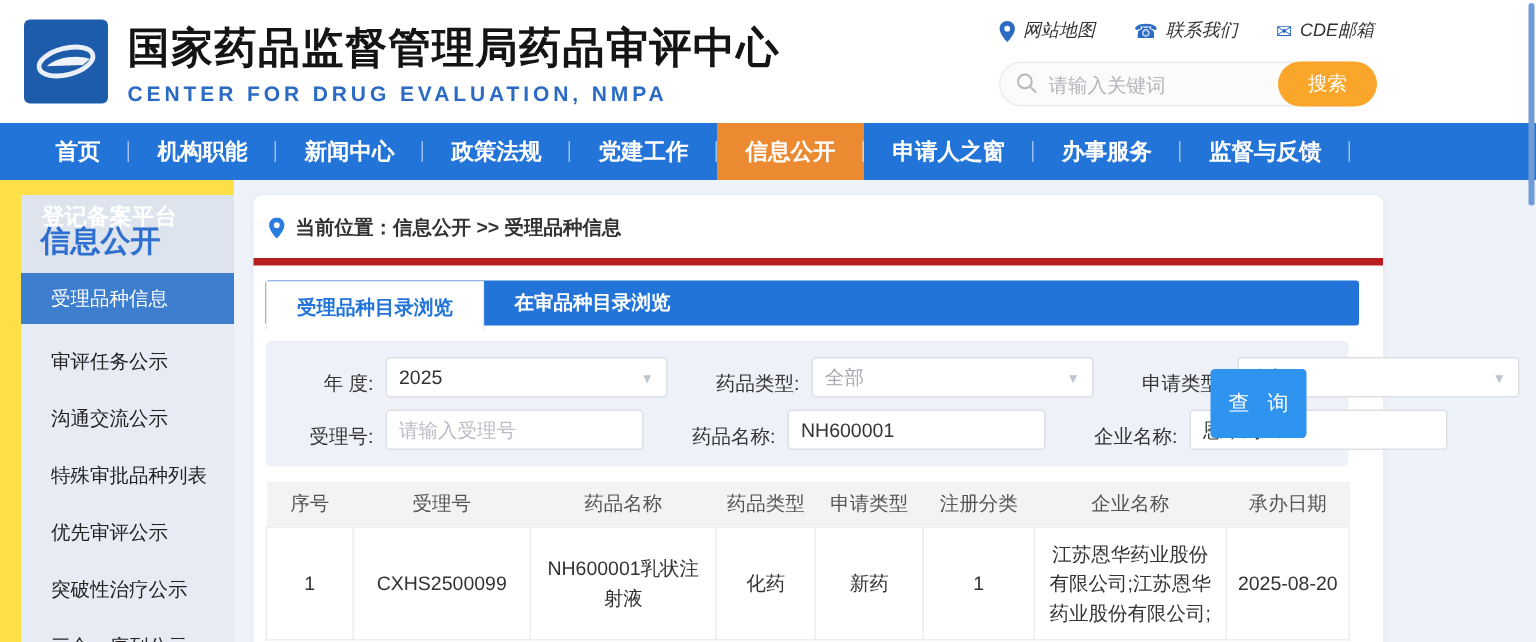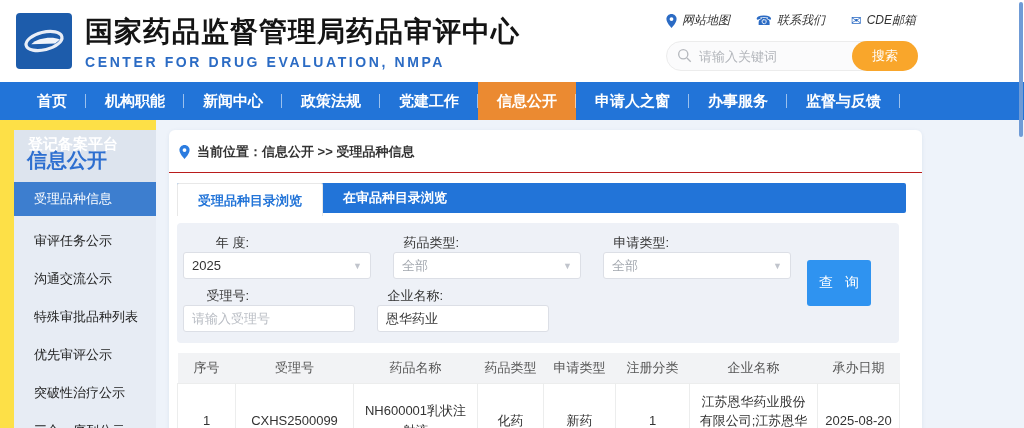--- a/index.html
+++ b/index.html
@@ -36,31 +36,31 @@
   .sidebar { width:142px; background:#e7ecf4; margin-top:10px; flex:0 0 auto; }
   .side-head { position:relative; height:52px; background:#dde4ee; }
   .side-platform { position:absolute; top:5px; left:14px; font-size:15px; font-weight:bold; color:#ffffff; white-space:nowrap; }
   .side-title { position:absolute; top:17px; left:13px; font-size:20px; font-weight:bold; color:#2e6fd0; white-space:nowrap; }
   .side-item { padding:10px 0 10px 20px; font-size:13px; color:#222; cursor:pointer; white-space:nowrap; }
   .side-item.active { background:#3d7ecf; color:#fff; padding-top:8px; padding-bottom:8px; margin-bottom:6px; }
 
   .main-wrap { flex:1; background:#eef3fa; padding:10px 0 0 13px; }
   .card { width:753px; background:#fff; border-radius:6px; box-shadow:0 1px 4px rgba(30,60,110,.08); padding-bottom:10px; }
 
-  .breadcrumb { display:flex; align-items:center; gap:7px; padding:13px 10px 11px 10px; border-bottom:1px solid #b91c1c;
+  .breadcrumb { display:flex; align-items:center; gap:7px; padding:13px 10px 11px 10px; border-bottom:5px solid #b91c1c;
     font-size:13px; font-weight:bold; color:#333; }
 
   .tabbar { display:flex; height:30px; background:#2274d8; margin:10px 16px 0 8px; border-radius:2px; }
   .tab { height:30px; line-height:30px; padding:0 20px; color:#fff; font-size:13px; font-weight:bold; cursor:pointer; white-space:nowrap; }
   .tab.active { background:#fff; color:#2274d8; height:33px; line-height:33px; border:1px solid #e8e8e8; border-bottom:none; border-radius:2px 2px 0 0; }
 
   .filter-box { position:relative; margin:10px 23px 0 8px; background:#eef1f7; border-radius:4px; padding:11px 0 3px 6px; }
   .form-row { display:flex; align-items:center; margin-bottom:8px; }
   .f-label { width:66px; text-align:right; font-size:13px; color:#333; margin-right:8px; white-space:nowrap; }
-  .f-group { display:flex; align-items:flex-start; margin-right:22px;flex-direction:column; }
+  .f-group { display:flex; align-items:flex-end; margin-right:22px; }
   .select { width:188px; height:27px; background:#fff; border:1px solid #dcdfe6; border-radius:3px; display:flex;
     align-items:center; justify-content:space-between; padding:0 8px; font-size:13px; cursor:pointer; }
   .select .val { color:#333; } .select.muted .val { color:#a3a8af; }
   .caret { font-size:9px; color:#c0c4cc; }
   .f-input { width:172px; height:27px; background:#fff; border:1px solid #dcdfe6; border-radius:3px; padding:0 8px;
     font-size:13px; color:#333; outline:none; }
   .f-input::placeholder { color:#b9bdc4; }
   .query-btn { position:absolute; right:28px; top:50%; transform:translateY(-50%); width:64px; height:46px; border:none;
     border-radius:3px; background:#2f93f0; color:#fff; font-size:14px; letter-spacing:4px; padding-left:4px; cursor:pointer; }
 
@@ -180,20 +180,24 @@
             <div class="select muted">
               <span class="val">全部</span>
               <span class="caret">▼</span>
             </div>
           </div>
         </div>
         <div class="form-row">
           <div class="f-group">
             <span class="f-label">受理号:</span>
             <input class="f-input" type="text" placeholder="请输入受理号" style="">
+          </div>
+          <div class="f-group">
+            <span class="f-label">药品名称:</span>
+            <input class="f-input" type="text" value="NH600001" style="">
           </div>
           <div class="f-group">
             <span class="f-label">企业名称:</span>
             <input class="f-input" type="text" value="恩华药业" style="">
           </div>
         </div>
         <button class="query-btn">查 询</button>
       </div>
 
       <table>

